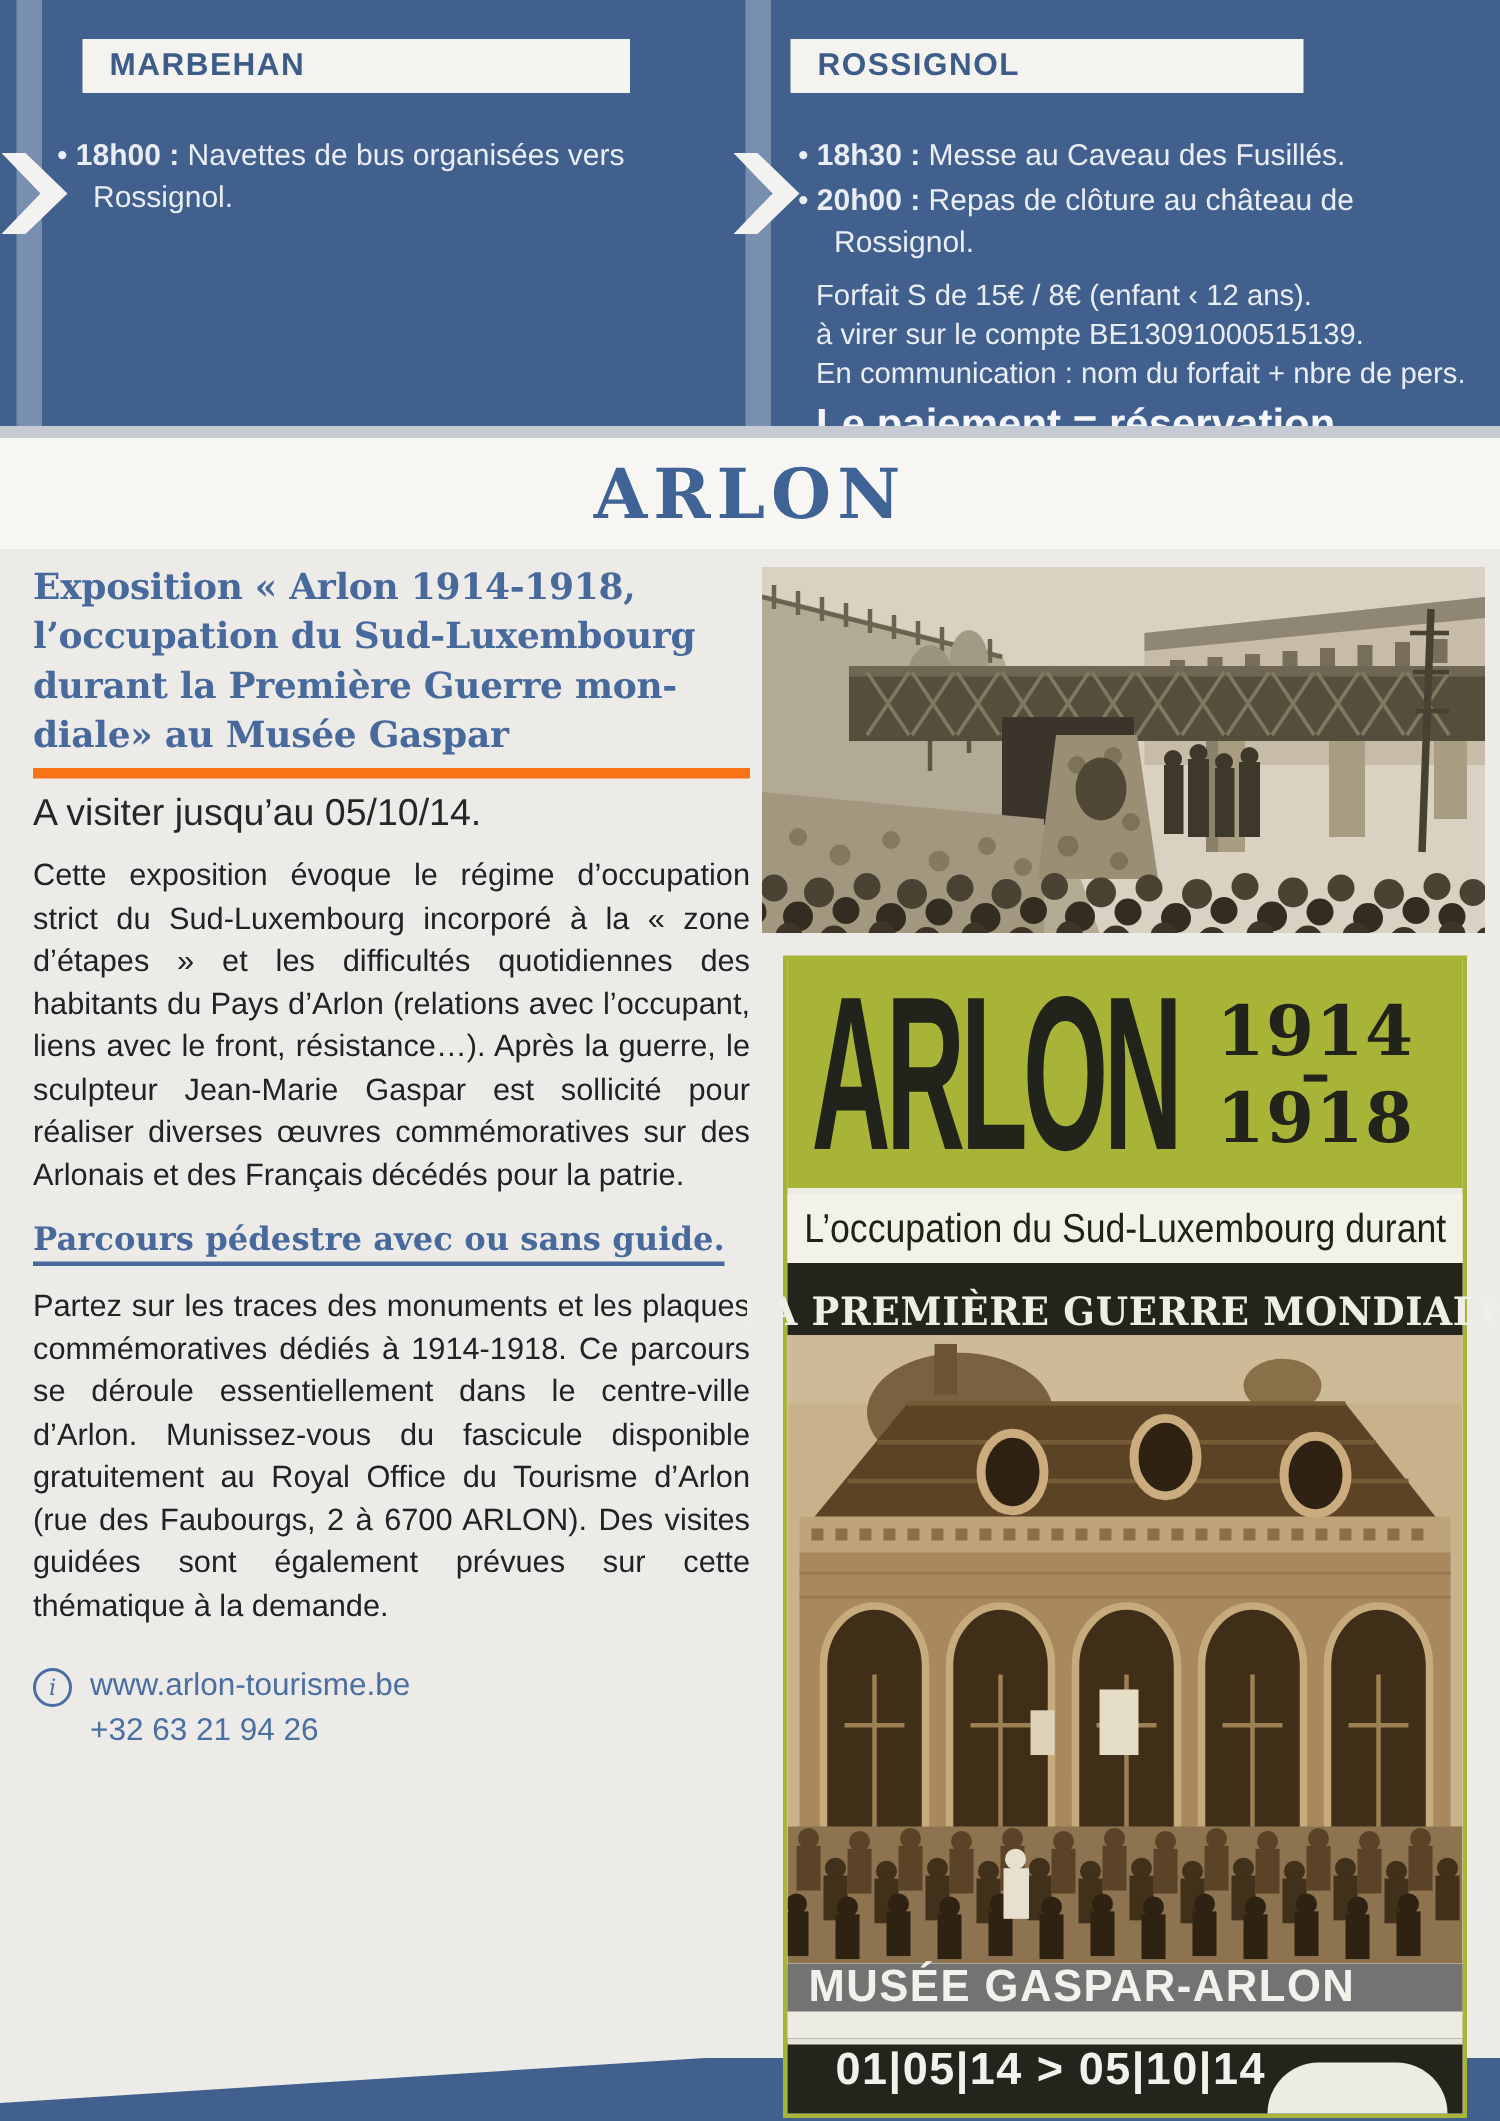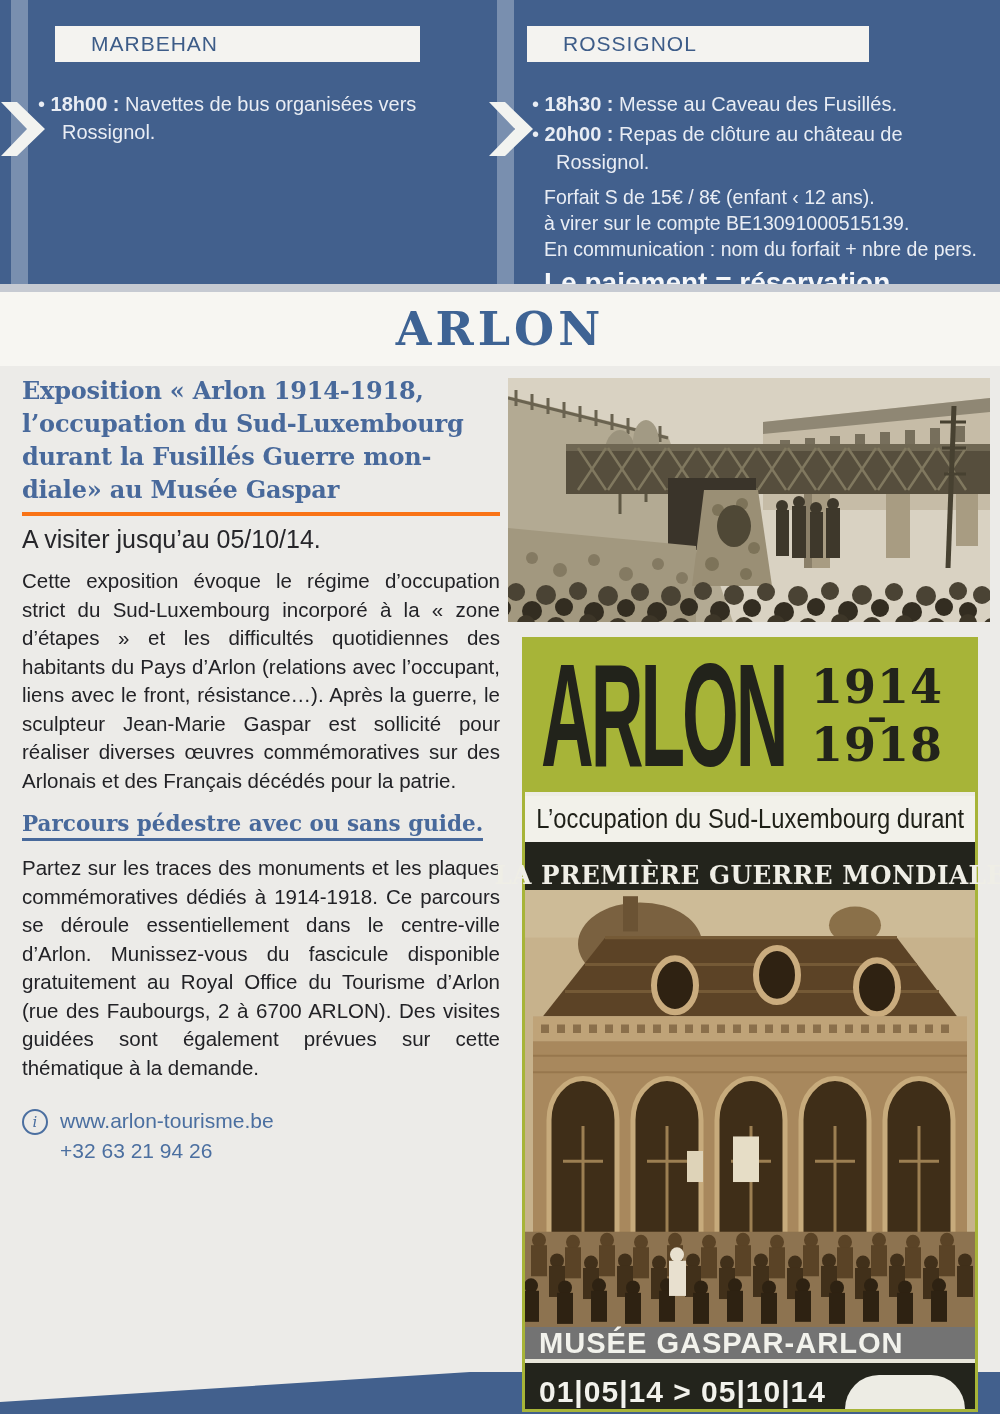--- a/index.html
+++ b/index.html
@@ -8,43 +8,43 @@
 
   
   .top{position:absolute;left:0;top:0;width:1000px;height:284px;background:#42608d;}
   .stripe{position:absolute;top:0;height:284px;width:17px;background:rgba(240,244,249,.32);}
   .s1{left:11px}.s2{left:497px}
   .chev{position:absolute;top:102px;width:46px;height:54px;}
   .c1{left:1px}.c2{left:489px}
   .panel{position:absolute;top:0;height:284px;}
   .p1{left:0;width:497px;}
   .p2{left:514px;width:470px;}
-  .bar{height:36px;background:#f4f3f0;display:flex;align-items:center;padding-left:36px;
-       font-size:21px;font-weight:400;letter-spacing:1px;color:#3d5c88;}
+  .bar{height:36px;background:#f4f3f0;display:flex;align-items:center;padding-left:18px;
+       font-size:21px;font-weight:700;letter-spacing:1px;color:#3d5c88;}
   .p1 .bar{margin:26px 77px 0 55px;}
   .p2 .bar{margin:26px 115px 0 13px;}
   .items{margin-top:28px;color:#e9edf4;font-size:20px;line-height:28px;}
   .p1 .items{padding:0 20px 0 38px;}
   .p2 .items{padding:0 6px 0 18px;}
   .bullet{padding-left:24px;text-indent:-24px;margin-bottom:2px;}
   .bullet::before{content:"• ";}
   .time{font-weight:700;}
   .notes{margin-top:8px;padding-left:30px;color:#e9edf4;font-size:19.5px;line-height:26px;}
   .pay{margin-top:7px;padding-left:30px;color:#f4f6f9;font-weight:700;font-size:28px;line-height:27px;}
 
   
   .shadowstrip{position:absolute;left:0;top:284px;width:1000px;height:8px;background:#c6cad2;}
   .titleband{position:absolute;left:0;top:292px;width:1000px;height:74px;background:#f7f6f2;
              display:flex;align-items:center;justify-content:center;}
   .pagetitle{font-family:"DejaVu Serif",serif;font-weight:800;font-size:46px;
              letter-spacing:4px;color:#3e6394;}
 
   
   .leftcol{position:absolute;left:22px;top:374px;width:478px;}
-  .h1wrap{border-bottom:4px solid #f97316;padding-bottom:6px;}
+  .h1wrap{border-bottom:7px solid #f97316;padding-bottom:6px;}
   .h1wrap .line{font-family:"DejaVu Serif",serif;font-weight:700;font-size:24px;line-height:33px;
                 color:#48699b;letter-spacing:-0.2px;}
   .visit{margin-top:9px;font-size:25px;color:#26262a;}
   .para{margin-top:13px;font-size:20.5px;line-height:28.5px;color:#222226;text-align:justify;}
   .h2{margin-top:16px;display:inline-block;border-bottom:3px solid #48699b;padding-bottom:2px;
       font-family:"DejaVu Serif",serif;font-weight:700;font-size:21.5px;color:#48699b;}
   .contact{margin-top:24px;display:flex;gap:12px;color:#4b6fa0;font-size:21px;line-height:30px;}
   .info-icon{flex:0 0 auto;width:22px;height:22px;border:2px solid #4b6fa0;border-radius:50%;
              display:flex;align-items:center;justify-content:center;
              font-family:"DejaVu Serif",serif;font-style:italic;font-size:15px;margin-top:3px;color:#4b6fa0;}
@@ -65,21 +65,21 @@
   .subtitle{font-size:27px;color:#1f2018;font-weight:500;transform:scaleX(.88);white-space:nowrap;}
   .band-black{background:#23241c;height:48px;display:flex;align-items:flex-end;justify-content:center;}
   .subtitle2{font-family:"DejaVu Serif",serif;font-weight:700;font-size:26px;color:#efeee6;
              letter-spacing:.5px;transform:scaleX(.95);white-space:nowrap;}
   .photo2{flex:1;position:relative;overflow:hidden;}
   .photo2 svg{position:absolute;inset:0;}
   .band-venue{background:#737373;height:32px;display:flex;align-items:center;padding-left:14px;}
   .venue{font-weight:700;font-size:30px;color:#f2f2ec;letter-spacing:1px;transform:scaleX(.97);
          transform-origin:0 50%;white-space:nowrap;}
   .band-dates{background:#23241c;height:46px;border-top:4px solid #e8e6da;position:relative;
-              display:flex;align-items:flex-end;padding-left:14px;box-sizing:content-box;}
+              display:flex;align-items:flex-start;padding-left:32px;box-sizing:content-box;margin-top:18px;}
   .dates{font-weight:700;font-size:30px;color:#f2f2ec;letter-spacing:1px;}
   .arc{position:absolute;right:10px;bottom:0;width:120px;height:34px;background:#edece4;
        border-radius:120px 120px 0 0;}
 
   
   .bottomband{position:absolute;left:0;top:1372px;width:1000px;height:42px;background:#42608d;}
   .wedge{position:absolute;left:0;top:1372px;width:470px;height:30px;background:#ecebe8;
          clip-path:polygon(0 0,100% 0,0 100%);}
 </style>
 </head>
@@ -138,21 +138,21 @@
 
   <div class="shadowstrip"></div>
   <div class="titleband">
     <div class="pagetitle">ARLON</div>
   </div>
 
   <div class="leftcol">
     <div class="h1wrap">
       <div class="line">Exposition « Arlon 1914-1918,</div>
       <div class="line">l’occupation du Sud-Luxembourg</div>
-      <div class="line">durant la Fusillés Guerre mon-</div>
+      <div class="line">durant la Première Guerre mon-</div>
       <div class="line">diale» au Musée Gaspar</div>
     </div>
     <div class="visit">A visiter jusqu’au 05/10/14.</div>
     <div class="para">Cette exposition évoque le régime d’occupation strict du Sud-Luxembourg incorporé à la « zone d’étapes » et les difficultés quotidiennes des habitants du Pays d’Arlon (relations avec l’occupant, liens avec le front, résistance…). Après la guerre, le sculpteur Jean-Marie Gaspar est sollicité pour réaliser diverses œuvres commémoratives sur des Arlonais et des Français décédés pour la patrie.</div>
     <div class="h2">Parcours pédestre avec ou sans guide.</div>
     <div class="para">Partez sur les traces des monuments et les plaques commémoratives dédiés à 1914-1918. Ce parcours se déroule essentiellement dans le centre-ville d’Arlon. Munissez-vous du fascicule disponible gratuitement au Royal Office du Tourisme d’Arlon (rue des Faubourgs, 2 à 6700 ARLON). Des visites guidées sont également prévues sur cette thématique à la demande.</div>
     <div class="contact">
       <span class="info-icon">i</span>
       <span>
         <div>www.arlon-tourisme.be</div>

